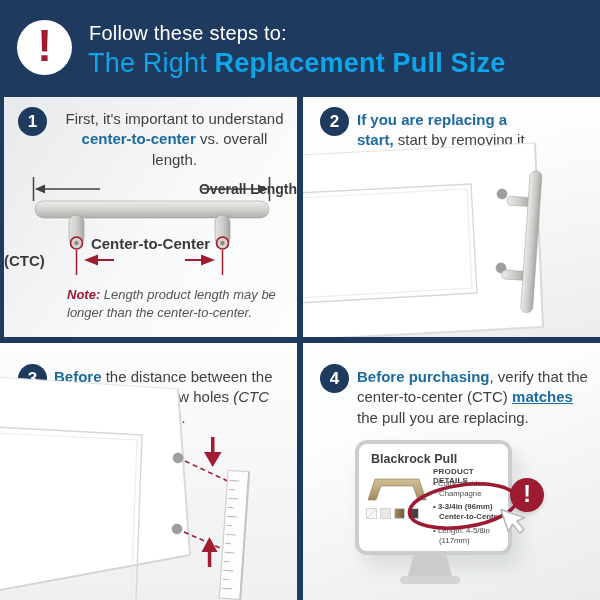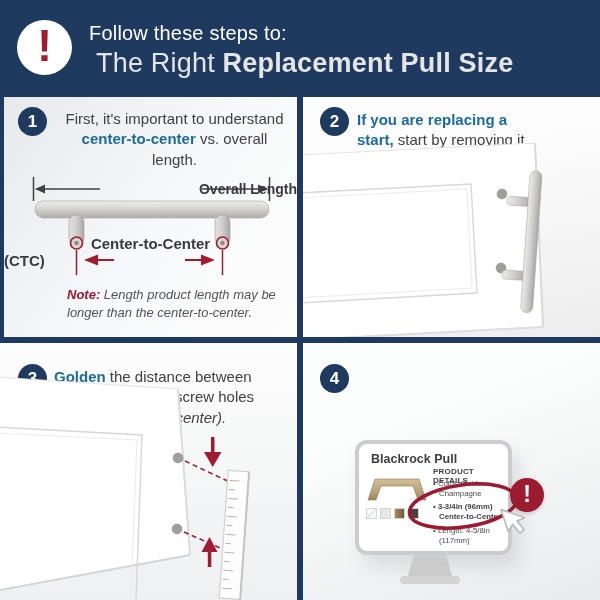--- a/index.html
+++ b/index.html
@@ -5,21 +5,21 @@
   html,body{margin:0;padding:0;}
   body{font-family:"Liberation Sans",sans-serif;}
   .board{position:relative;width:600px;height:600px;background:#1e3a5f;overflow:hidden;}
 
   
   .header{position:absolute;left:0;top:0;width:600px;height:96px;background:#1e3a5f;}
   .alert-badge{position:absolute;left:17px;top:20px;width:55px;height:55px;border-radius:50%;
     background:#ffffff;display:flex;align-items:center;justify-content:center;}
   .alert-badge span{color:#a01c30;font-size:44px;font-weight:700;line-height:1;margin-top:-3px;}
   .eyebrow{position:absolute;left:89px;top:22px;color:#ffffff;font-size:20px;letter-spacing:.2px;text-align:right;}
-  .title{position:absolute;left:96px;top:48px;color:#e5e5e5;font-size:27px;letter-spacing:.2px;white-space:nowrap;}
+  .title{position:absolute;left:88px;top:48px;color:#0ea5e9;font-size:27px;letter-spacing:.2px;white-space:nowrap;}
   .title .reg{font-weight:400;}
   .title .bold{font-weight:700;}
 
   
   .quad{position:absolute;overflow:hidden;}
   #q1{left:4px;top:97px;width:293px;height:240px;background:linear-gradient(125deg,#e7e9eb 0%,#f8f9fa 55%,#fdfdfd 100%);}
   #q2{left:303px;top:97px;width:297px;height:240px;background:linear-gradient(170deg,#fdfdfe 25%,#ededee 100%);}
   #q3{left:0;top:343px;width:297px;height:257px;background:linear-gradient(180deg,#fdfdfd 0%,#eef0f1 100%);}
   #q4{left:303px;top:343px;width:297px;height:257px;background:linear-gradient(160deg,#fcfdfd 30%,#e9ebec 100%);}
 
@@ -163,21 +163,21 @@
         <rect x="227" y="74" width="12" height="142" rx="6" fill="url(#gBarV)" stroke="#a09e9b" stroke-width="0.5"></rect>
       </g>
     </svg>
   </div>
 
   <div class="quad" id="q3">
     <div class="step-num" style="left:18px;top:21px;">
       <span>3</span>
     </div>
     <div class="step-text" style="left:54px;top:24px;width:220px;">
-      <span class="bb">Golden</span><span> the distance between the center of both screw holes </span><span class="it">(CTC or center-to-center).</span>
+      <span class="bb">Before</span><span> the distance between the center of both screw holes </span><span class="it">(CTC or center-to-center).</span>
     </div>
 
     <svg class="overlay-svg" width="297" height="257" viewBox="0 0 297 257">
 
       <polygon points="-5,34 178,46 190,212 -5,248" fill="#ffffff" stroke="#e3e4e5" stroke-width="1"></polygon>
       <line x1="178" y1="46" x2="190" y2="212" stroke="#dadbdc" stroke-width="2"></line>
       <line x1="190" y1="212" x2="-5" y2="248" stroke="#d4d5d6" stroke-width="2"></line>
 
       <polyline points="-5,84 142,92 136,257" fill="none" stroke="#d6d7d8" stroke-width="1.4"></polyline>
       <polyline points="-5,90 137,97 131,257" fill="none" stroke="#ebecec" stroke-width="1.2"></polyline>
@@ -210,20 +210,23 @@
       <polygon points="204,109 221.5,109 212.7,124" fill="#a01c30"></polygon>
       <polygon points="201.5,209 217.5,209 209.5,194" fill="#a01c30"></polygon>
       <rect x="207.8" y="209" width="3.5" height="15" fill="#a01c30"></rect>
     </svg>
   </div>
 
   <div class="quad" id="q4">
     <div class="step-num" style="left:17px;top:21px;">
       <span>4</span>
     </div>
+    <div class="step-text" style="left:54px;top:24px;width:238px;">
+      <span class="bb">Before purchasing</span><span>, verify that the center-to-center (CTC) </span><span class="bbu">matches</span><span> the pull you are replacing.</span>
+    </div>
 
     <div class="stand-neck"></div>
     <div class="stand-base"></div>
 
     <div class="monitor">
       <div class="m-name">Blackrock Pull</div>
       <svg style="position:absolute;left:6px;top:27px;" width="64" height="32" viewBox="0 0 64 32">
         <defs>
           <linearGradient id="gGold" x1="0" y1="0" x2="0" y2="1">
             <stop offset="0" stop-color="#d3bf96"></stop>

